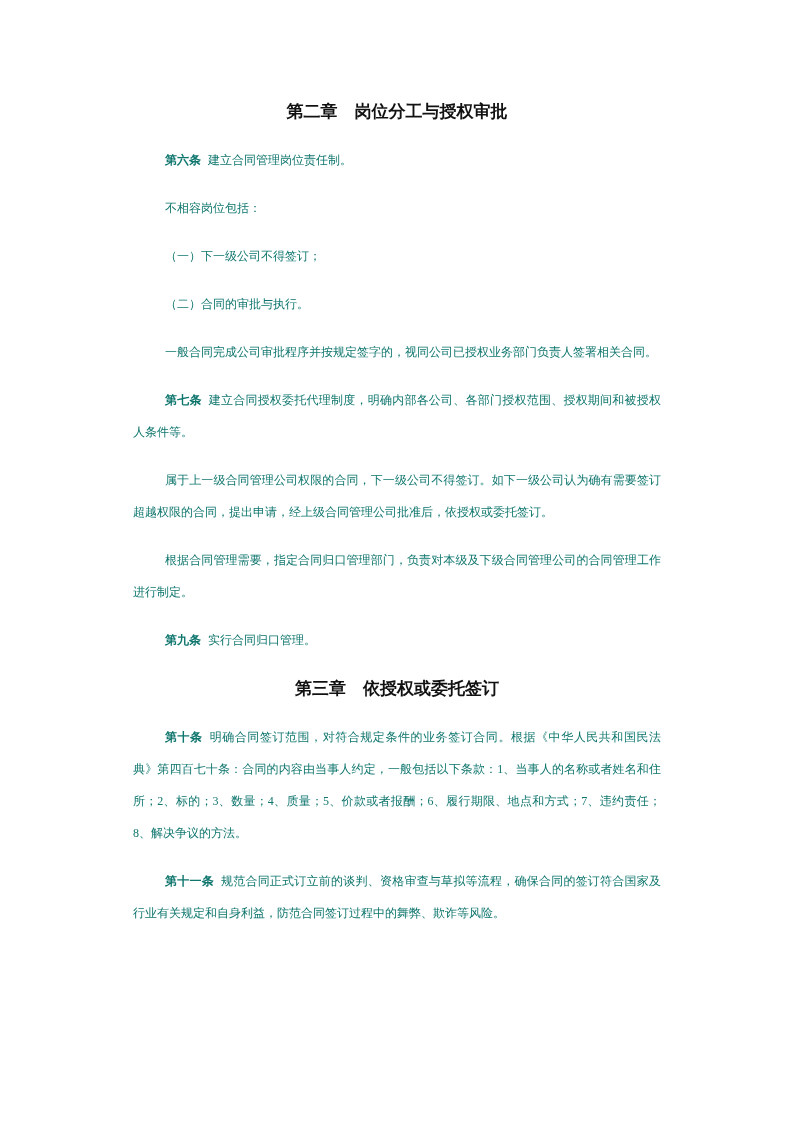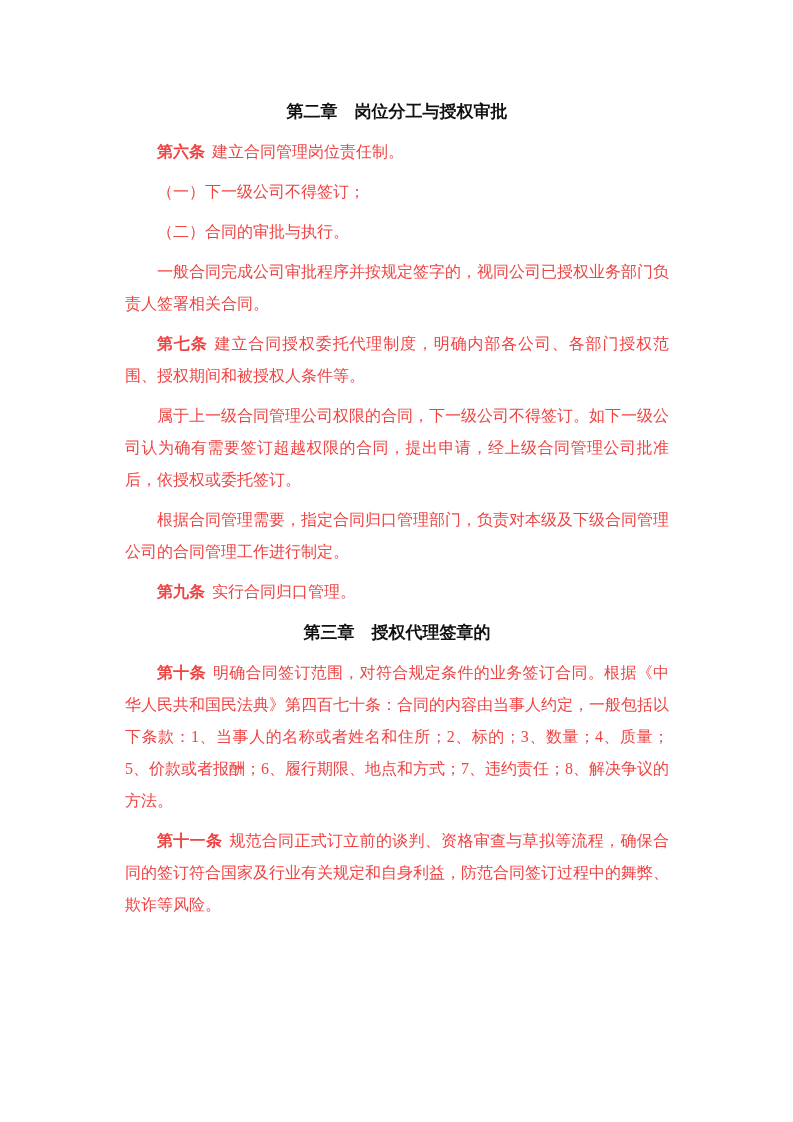--- a/index.html
+++ b/index.html
@@ -21,44 +21,45 @@
     font-family: "Liberation Sans", "DejaVu Sans", sans-serif;
     font-weight: bold;
     font-size: 17px;
     line-height: 33px;
     text-align: center;
     margin: 0 0 8px 0;
     color: #111111;
   }
   .para {
     font-family: "Liberation Serif", "DejaVu Serif", serif;
-    font-size: 16px;
+    font-size: 12px;
     line-height: 32px;
-    margin: 8px;
+    margin: 16px;
     text-align: justify;
     text-indent: 32px;
-    color: #ef4444;
+    color: #0f766e;
   }
   .article-no {
     font-family: "Liberation Sans", "DejaVu Sans", sans-serif;
     font-weight: bold;
     margin-right: 7px;
   }
 </style>
 </head>
 <body>
 
 <div class="page">
   <div id="doc">
       <h2 class="chapter-heading">第二章　岗位分工与授权审批</h2>
       <p class="para"><b class="article-no">第六条</b><span>建立合同管理岗位责任制。</span></p>
+      <p class="para">不相容岗位包括：</p>
       <p class="para">（一）下一级公司不得签订；</p>
       <p class="para">（二）合同的审批与执行。</p>
       <p class="para">一般合同完成公司审批程序并按规定签字的，视同公司已授权业务部门负责人签署相关合同。</p>
       <p class="para"><b class="article-no">第七条</b><span>建立合同授权委托代理制度，明确内部各公司、各部门授权范围、授权期间和被授权人条件等。</span></p>
       <p class="para">属于上一级合同管理公司权限的合同，下一级公司不得签订。如下一级公司认为确有需要签订超越权限的合同，提出申请，经上级合同管理公司批准后，依授权或委托签订。</p>
       <p class="para">根据合同管理需要，指定合同归口管理部门，负责对本级及下级合同管理公司的合同管理工作进行制定。</p>
       <p class="para"><b class="article-no">第九条</b><span>实行合同归口管理。</span></p>
-      <h2 class="chapter-heading">第三章　授权代理签章的</h2>
+      <h2 class="chapter-heading">第三章　依授权或委托签订</h2>
       <p class="para"><b class="article-no">第十条</b><span>明确合同签订范围，对符合规定条件的业务签订合同。根据《中华人民共和国民法典》第四百七十条：合同的内容由当事人约定，一般包括以下条款：1、当事人的名称或者姓名和住所；2、标的；3、数量；4、质量；5、价款或者报酬；6、履行期限、地点和方式；7、违约责任；8、解决争议的方法。</span></p>
       <p class="para"><b class="article-no">第十一条</b><span>规范合同正式订立前的谈判、资格审查与草拟等流程，确保合同的签订符合国家及行业有关规定和自身利益，防范合同签订过程中的舞弊、欺诈等风险。</span></p>
     </div>
 </div>
 
 </body></html>

